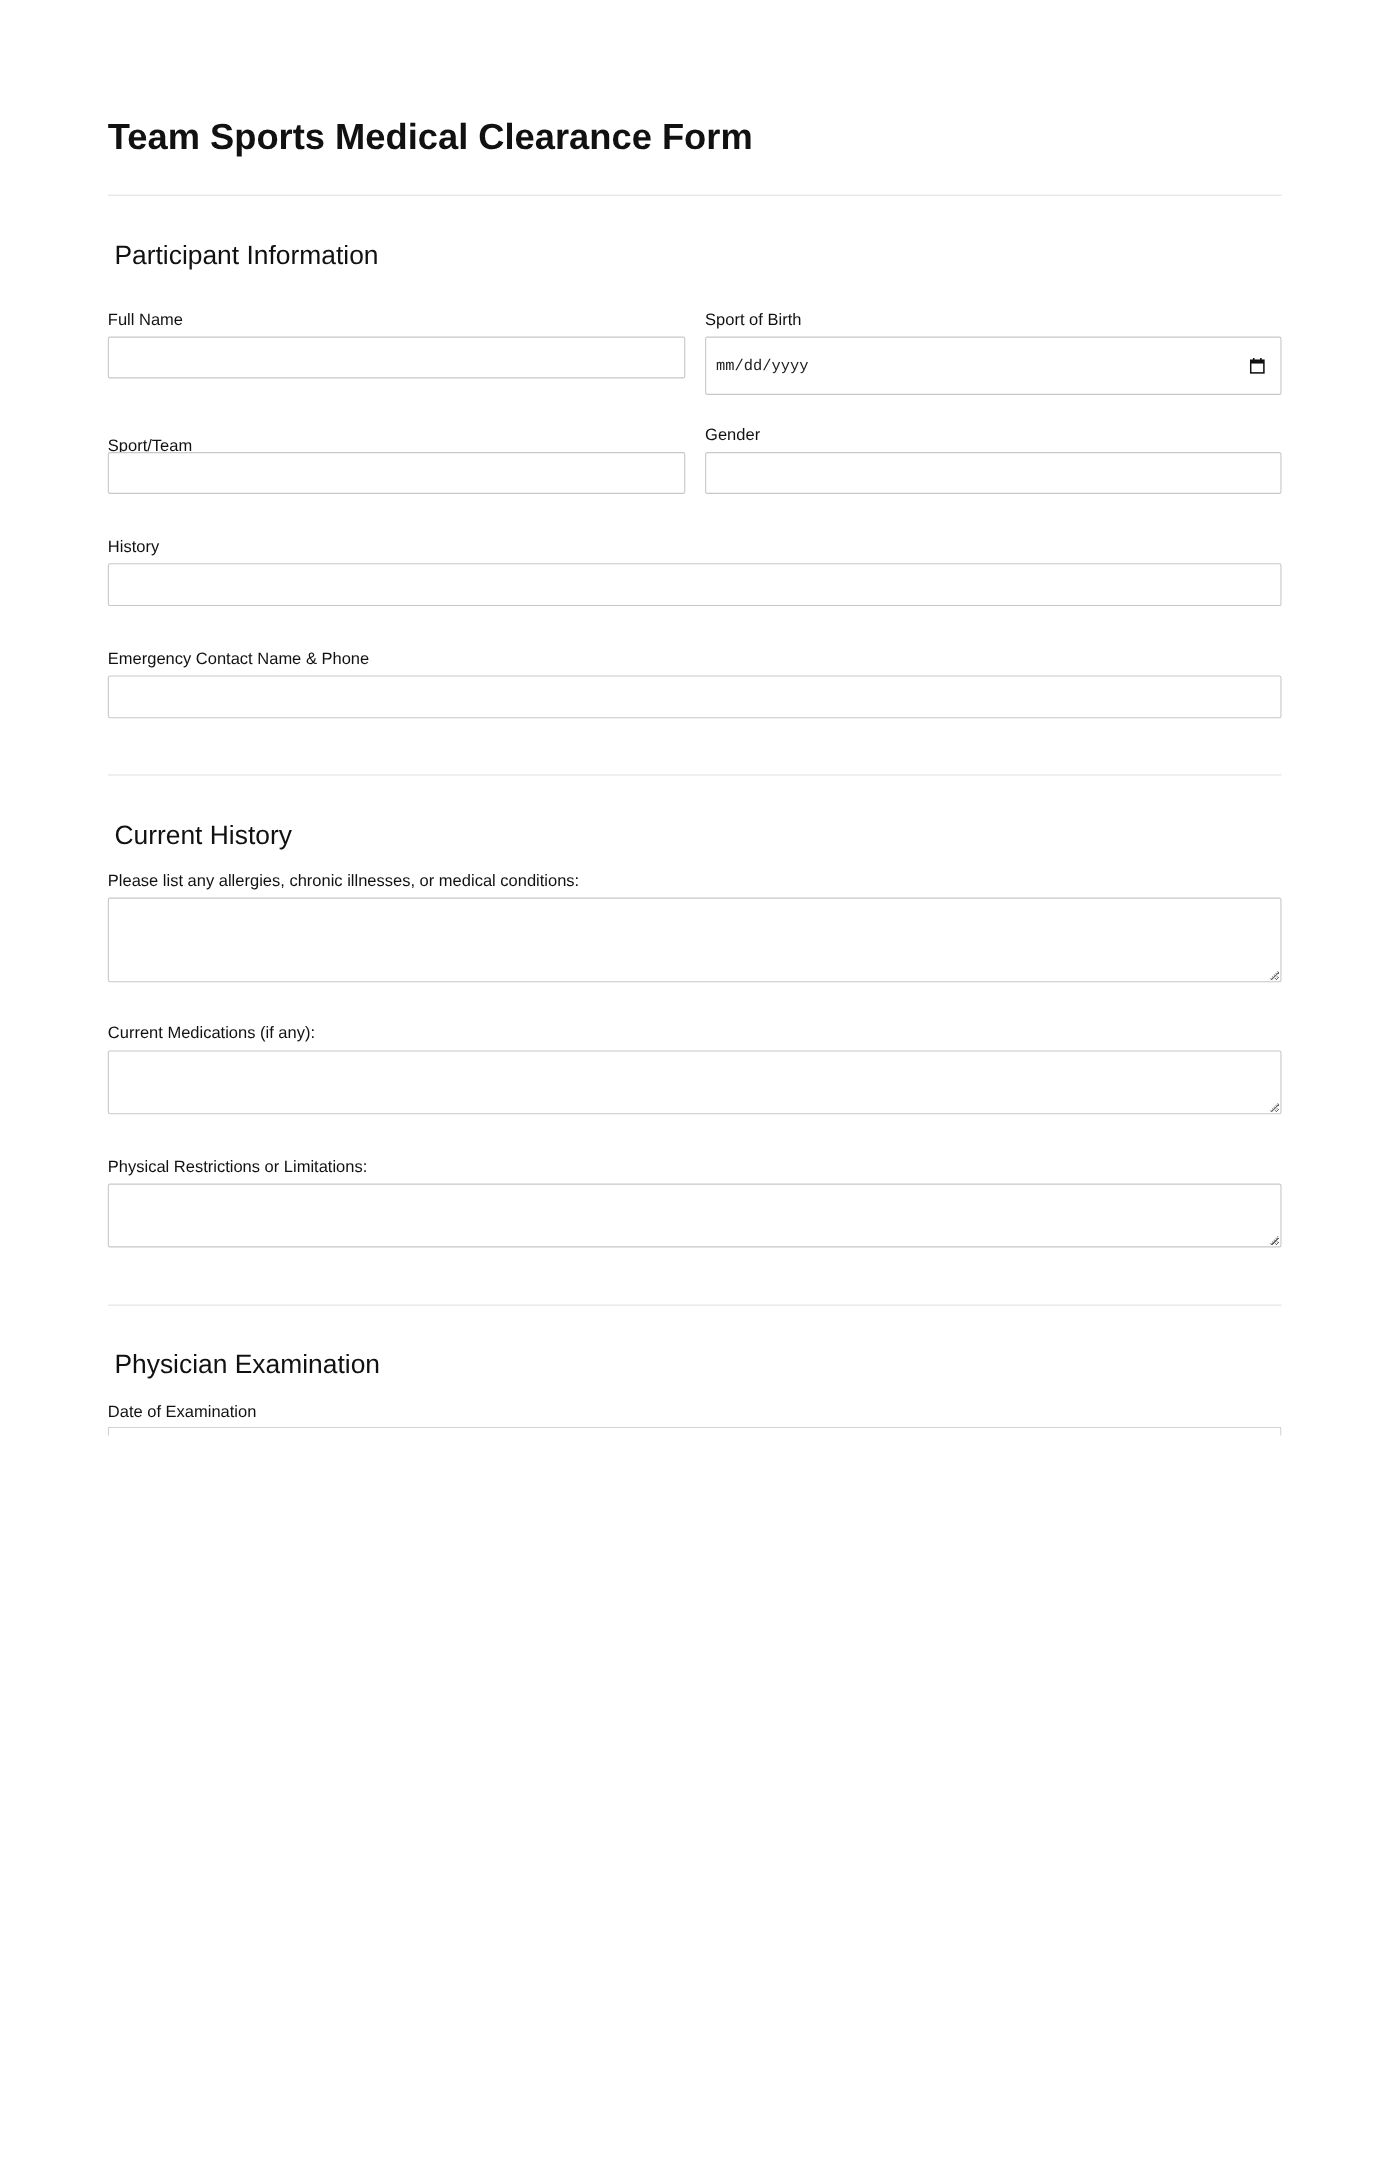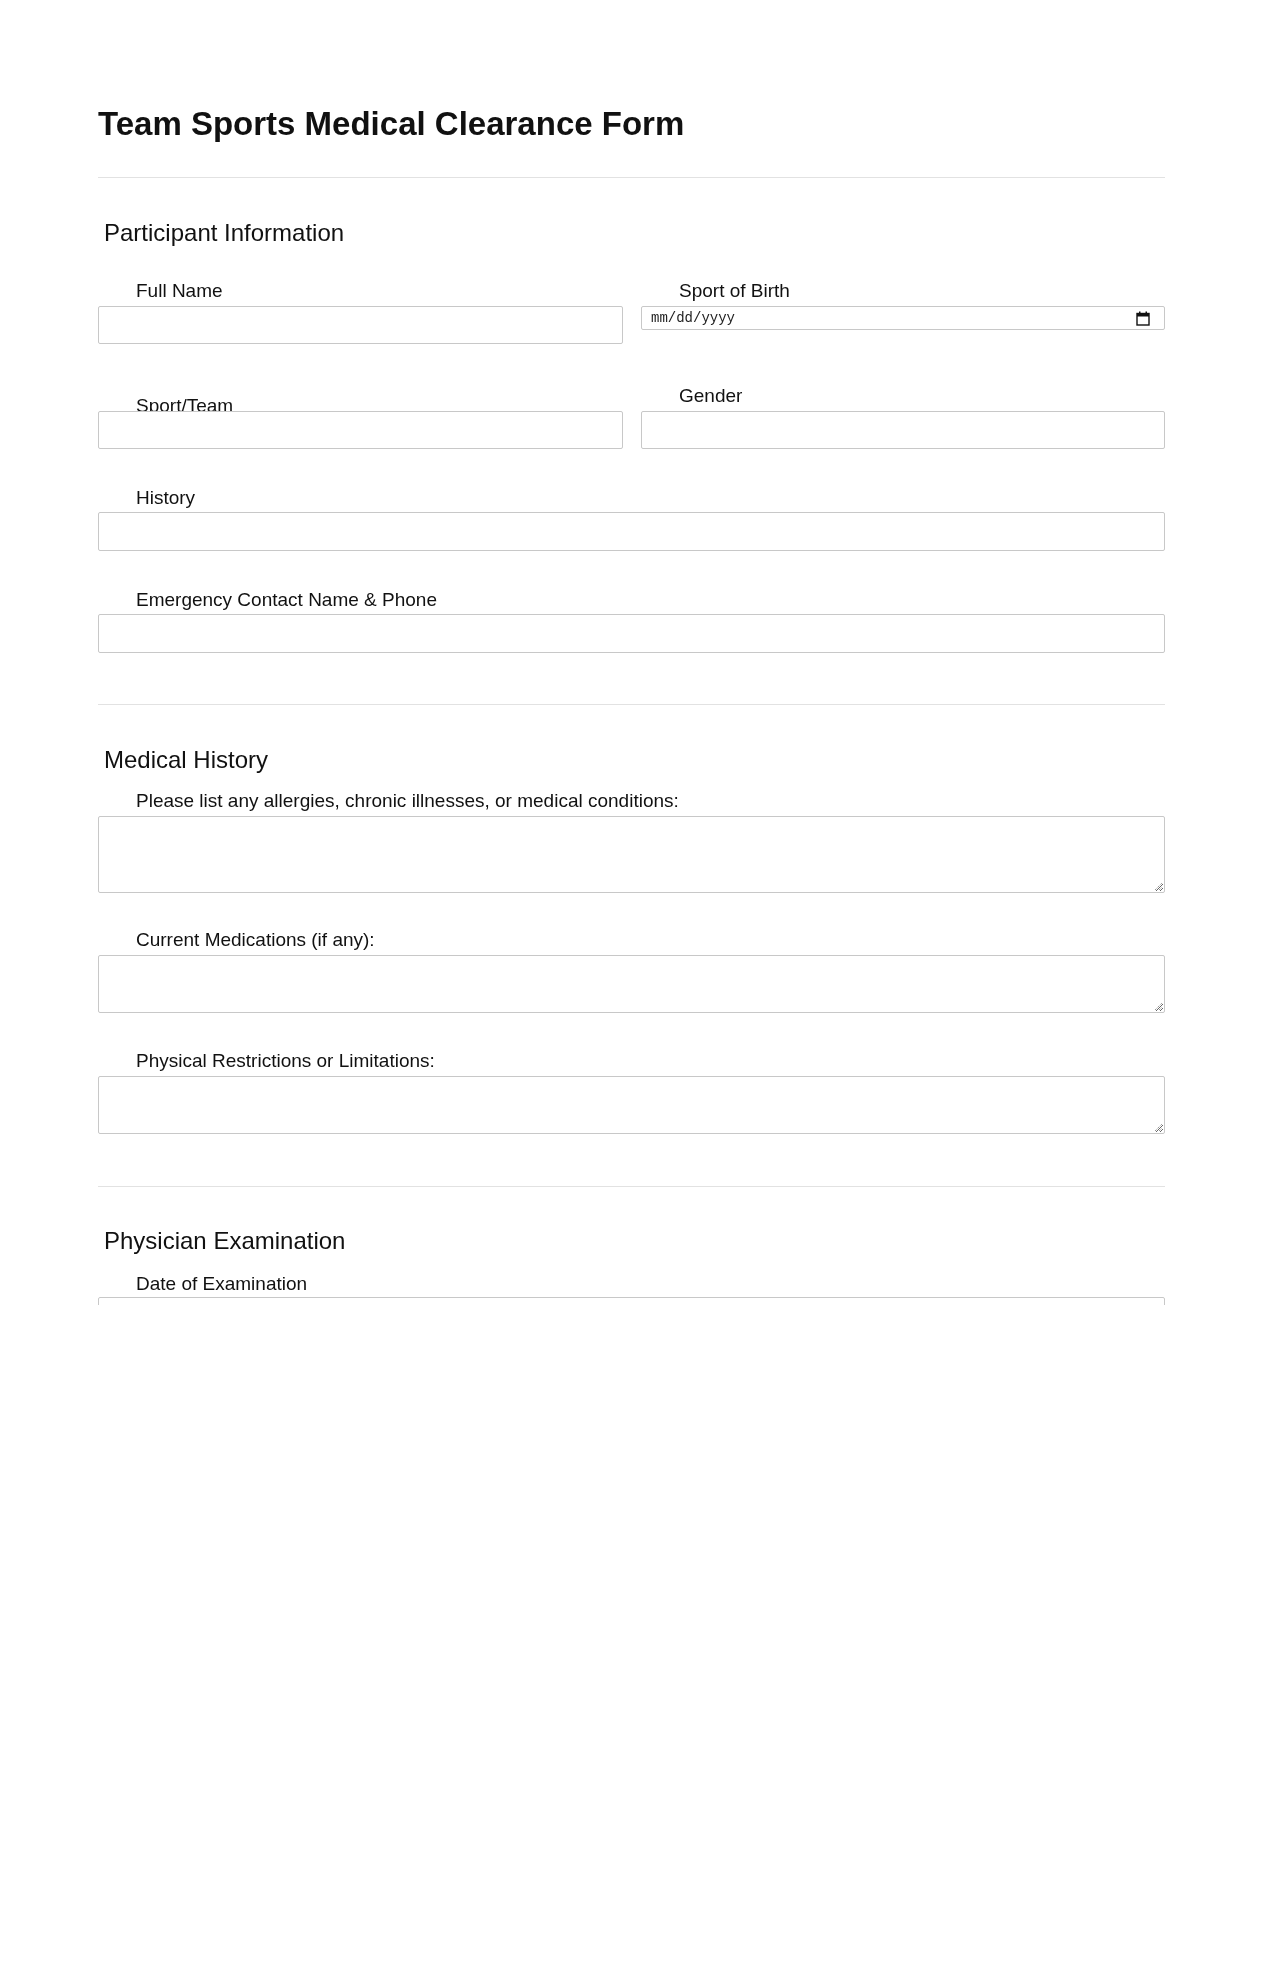--- a/index.html
+++ b/index.html
@@ -43,25 +43,24 @@
       position: absolute;
       left: 0;
       margin: 6px;
       font-size: 24px;
       font-weight: normal;
       line-height: 30px;
       white-space: nowrap;
     }
     .field-label {
       position: absolute;
-      font-size: 19px;
+      font-size: 15px;
       line-height: 18px;
       white-space: nowrap;
       color: #111111;
-      margin-left: 38px;
     }
     .field-input {
       position: absolute;
       border: 1px solid #c8c8c8;
       border-radius: 2px;
       background: #ffffff;
       font-family: "Liberation Sans", sans-serif;
       font-size: 15px;
       padding: 6px 9px;
       margin: 0;
@@ -111,21 +110,21 @@
   <h1 class="page-title">Team Sports Medical Clearance Form</h1>
 
   <div class="divider" style="top:177px;"></div>
 
   <h2 class="section-title" style="top:212px;">Participant Information</h2>
 
   <label class="field-label" style="left:0; top:282px;">Full Name</label>
   <input class="field-input" type="text" style="left: 0px; top: 306px; width: 525px; height: 38px;" value="">
 
   <label class="field-label" style="left:543px; top:282px;">Sport of Birth</label>
-  <div class="field-input date-input" style="left:543px; top:306px; width:524px; height:24px;">
+  <div class="field-input date-input" style="left:543px; top:306px; width:524px; height:53px;">
     <span class="date-text">mm/dd/yyyy</span>
     <span class="calendar-icon">
       <svg width="14" height="15" viewBox="0 0 14 15">
         <rect x="1" y="2.5" width="12" height="11.5" fill="none" stroke="#111" stroke-width="1.4"></rect>
         <rect x="1" y="2.5" width="12" height="3" fill="#111"></rect>
         <rect x="3" y="0.5" width="1.5" height="3" fill="#111"></rect>
         <rect x="9.5" y="0.5" width="1.5" height="3" fill="#111"></rect>
       </svg>
     </span>
   </div>
@@ -137,21 +136,21 @@
   <input class="field-input" type="text" style="left: 543px; top: 411px; width: 524px; height: 38px;" value="">
 
   <label class="field-label" style="left:0; top:489px;">History</label>
   <input class="field-input" type="text" style="left: 0px; top: 512px; width: 1067px; height: 39px;" value="">
 
   <label class="field-label" style="left:0; top:591px;">Emergency Contact Name &amp; Phone</label>
   <input class="field-input" type="text" style="left: 0px; top: 614px; width: 1067px; height: 39px;" value="">
 
   <div class="divider" style="top:704px;"></div>
 
-  <h2 class="section-title" style="top:739px;">Medical History</h2>
+  <h2 class="section-title" style="top:739px;">Current History</h2>
 
   <label class="field-label" style="left:0; top:792px;">Please list any allergies, chronic illnesses, or medical conditions:</label>
   <div style="position:absolute; left:0; top:816px; width:1067px; height:77px;">
     <textarea class="field-input" style="left: 0px; top: 0px; width: 1067px; height: 77px;"></textarea>
     <svg class="resize-handle" viewBox="0 0 9 9">
       <line x1="1" y1="8" x2="8" y2="1" stroke="#888" stroke-width="1" stroke-dasharray="1.2,1"></line>
       <line x1="5" y1="8" x2="8" y2="5" stroke="#888" stroke-width="1" stroke-dasharray="1.2,1"></line>
     </svg>
   </div>
 

